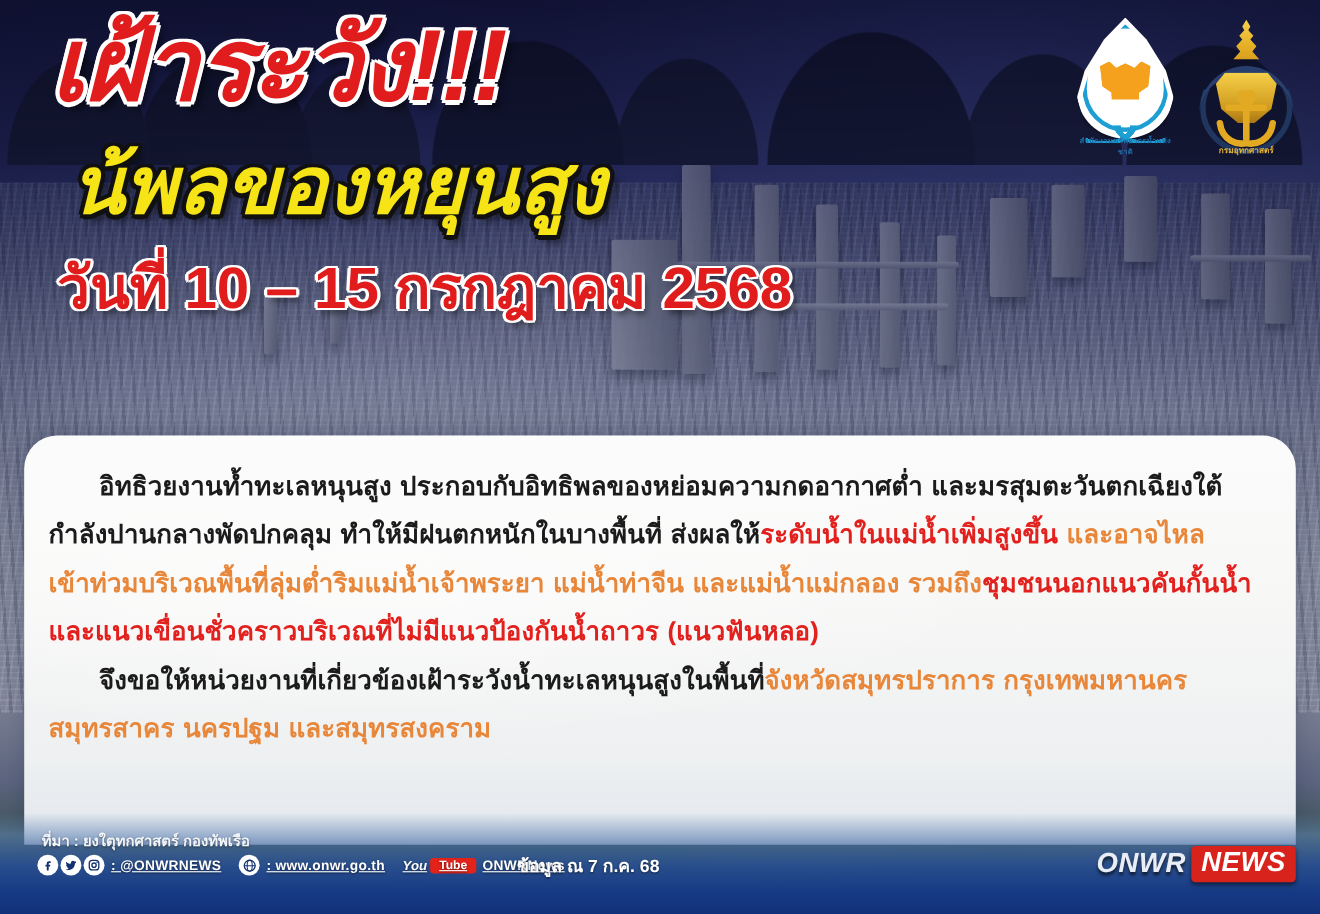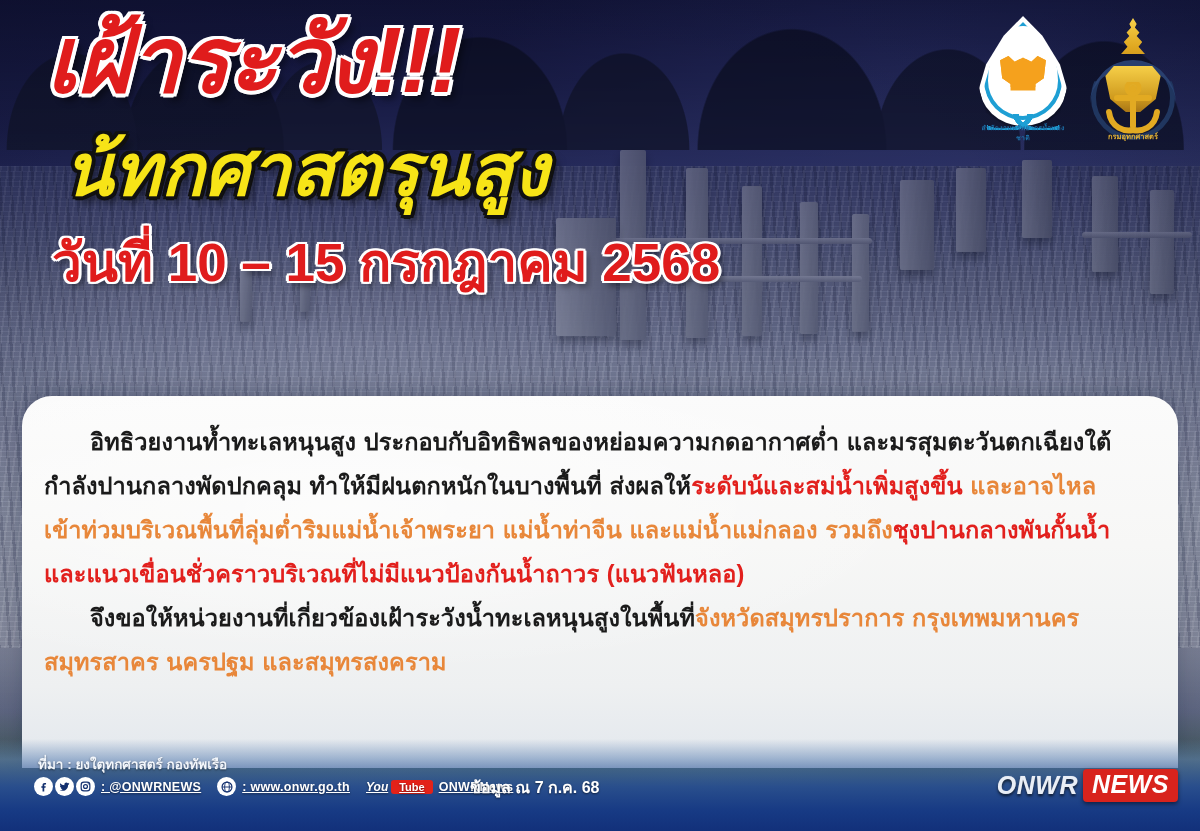--- a/index.html
+++ b/index.html
@@ -299,21 +299,21 @@
       <div class="post" style="left:300px;top:256px;width:10px;height:56px;"></div>
     </div>
 
     <div class="bg-ground"></div>
     <div class="bg-tint"></div>
     <div class="bg-vignette"></div>
   </div>
 
   <div class="headline-wrap">
     <div class="headline-1">เฝ้าระวัง!!!</div>
-    <div class="headline-2">น้ทกศาสตรุนสูง</div>
+    <div class="headline-2">น้พลของหยุนสูง</div>
     <div class="headline-3">วันที่ 10 – 15 กรกฎาคม 2568</div>
   </div>
 
   <div class="logos">
 
     <div class="logo-onwr">
       <div class="drop"></div>
       <div class="drop-ring"></div>
       <div class="drop-emblem"></div>
       <div class="drop-wave"></div>
@@ -341,25 +341,25 @@
   </div>
 
   <div class="card">
     <div class="body-text">
 
       <p>
         <span class="indent"></span><span>อิทธิวยงานท้ำทะเลหนุนสูง ประกอบกับอิทธิพลของหย่อมความกดอากาศต่ำ และมรสุมตะวันตกเฉียงใต้</span>
       </p>
 
       <p>
-        <span>กำลังปานกลางพัดปกคลุม ทำให้มีฝนตกหนักในบางพื้นที่ ส่งผลให้</span><span class="hl-red">ระดับน้และสม่น้ำเพิ่มสูงขึ้น</span><span class="hl-orange"> และอาจไหล</span>
-      </p>
-
-      <p>
-        <span class="hl-orange">เข้าท่วมบริเวณพื้นที่ลุ่มต่ำริมแม่น้ำเจ้าพระยา แม่น้ำท่าจีน และแม่น้ำแม่กลอง รวมถึง</span><span class="hl-red">ชุงปานกลางพันกั้นน้ำ</span>
+        <span>กำลังปานกลางพัดปกคลุม ทำให้มีฝนตกหนักในบางพื้นที่ ส่งผลให้</span><span class="hl-red">ระดับน้ำในแม่น้ำเพิ่มสูงขึ้น</span><span class="hl-orange"> และอาจไหล</span>
+      </p>
+
+      <p>
+        <span class="hl-orange">เข้าท่วมบริเวณพื้นที่ลุ่มต่ำริมแม่น้ำเจ้าพระยา แม่น้ำท่าจีน และแม่น้ำแม่กลอง รวมถึง</span><span class="hl-red">ชุมชนนอกแนวคันกั้นน้ำ</span>
       </p>
 
       <p>
         <span class="hl-red">และแนวเขื่อนชั่วคราวบริเวณที่ไม่มีแนวป้องกันน้ำถาวร (แนวฟันหลอ)</span>
       </p>
 
       <p>
         <span class="indent"></span><span>จึงขอให้หน่วยงานที่เกี่ยวข้องเฝ้าระวังน้ำทะเลหนุนสูงในพื้นที่</span><span class="hl-orange">จังหวัดสมุทรปราการ กรุงเทพมหานคร</span>
       </p>
 

